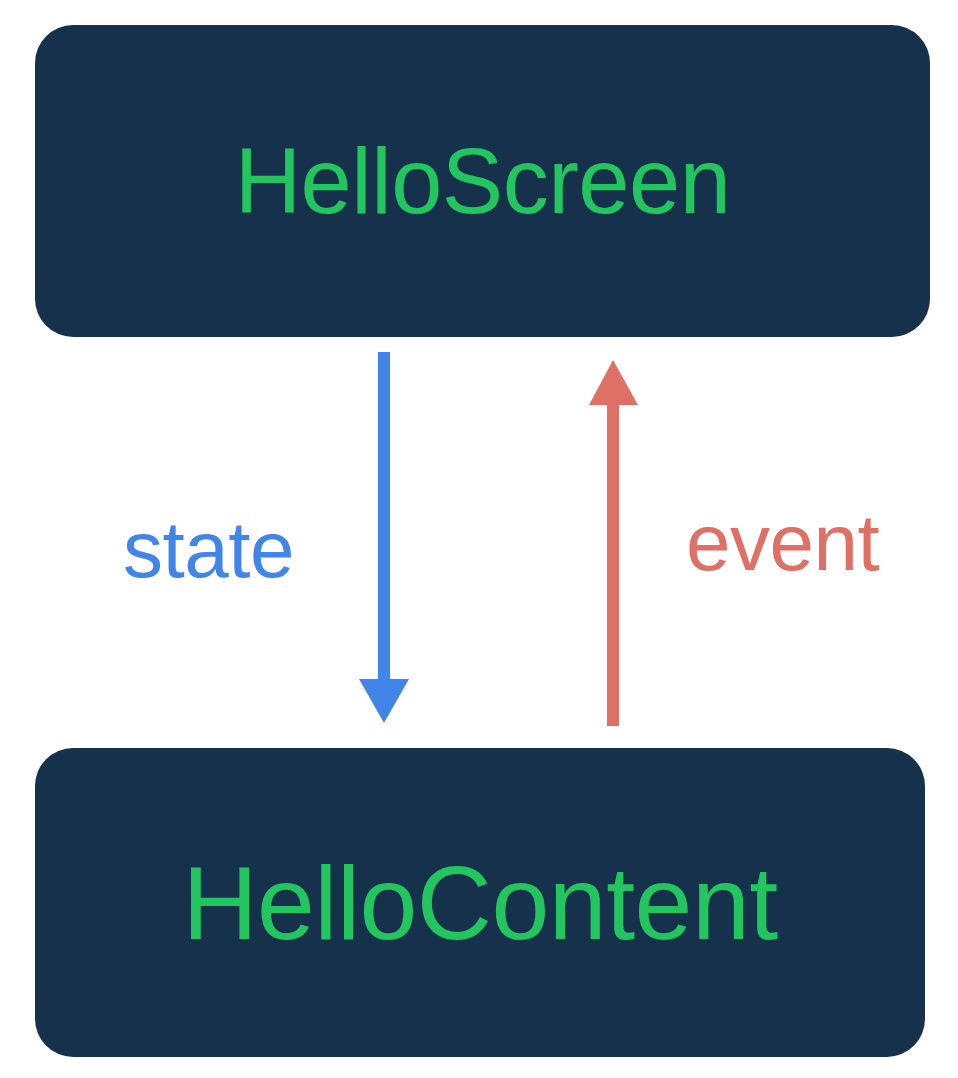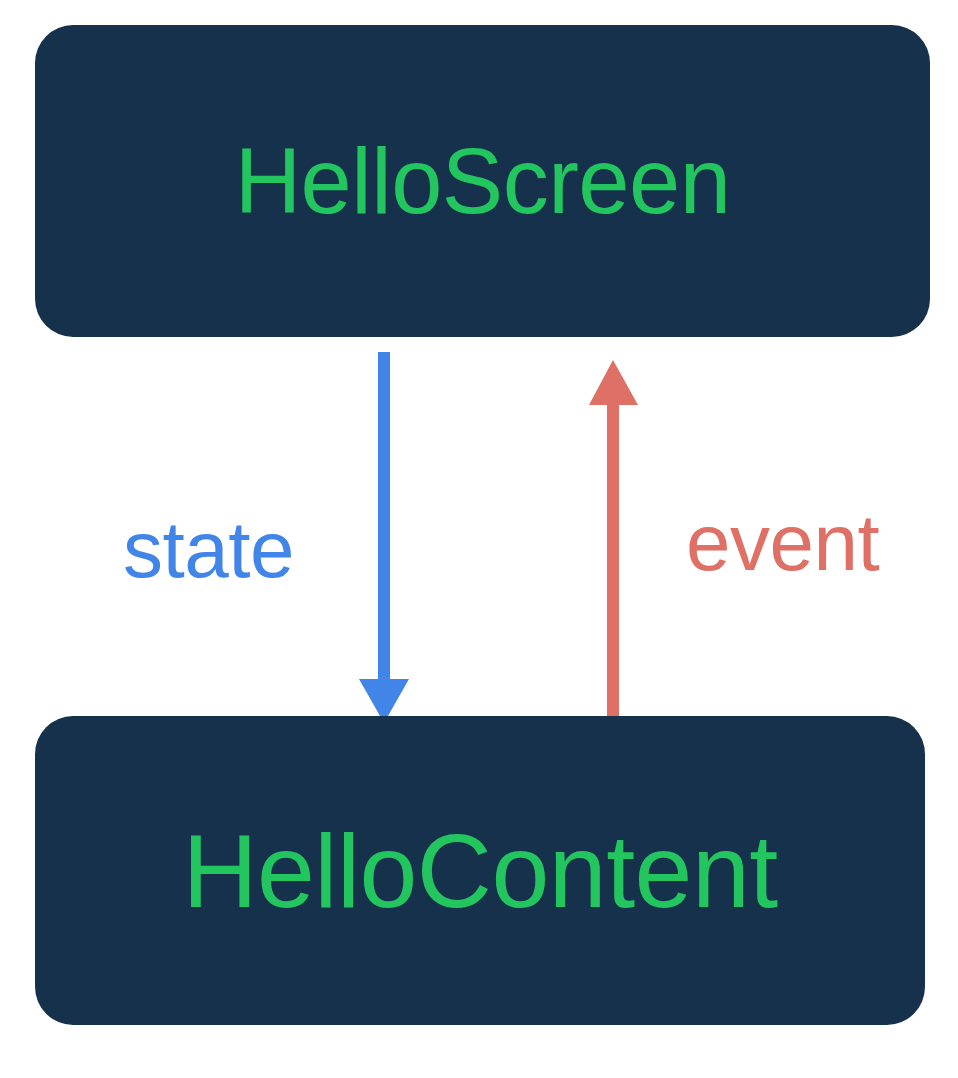--- a/index.html
+++ b/index.html
@@ -44,21 +44,21 @@
     top: 25px;
     width: 895px;
     height: 312px;
   }
   #node-hello-screen .node-label {
     font-size: 92px;
   }
 
   #node-hello-content {
     left: 35px;
-    top: 716px;
+    top: 748px;
     width: 890px;
     height: 309px;
   }
   #node-hello-content .node-label {
     font-size: 104px;
   }
 
   
   .arrow-svg {
     position: absolute;

